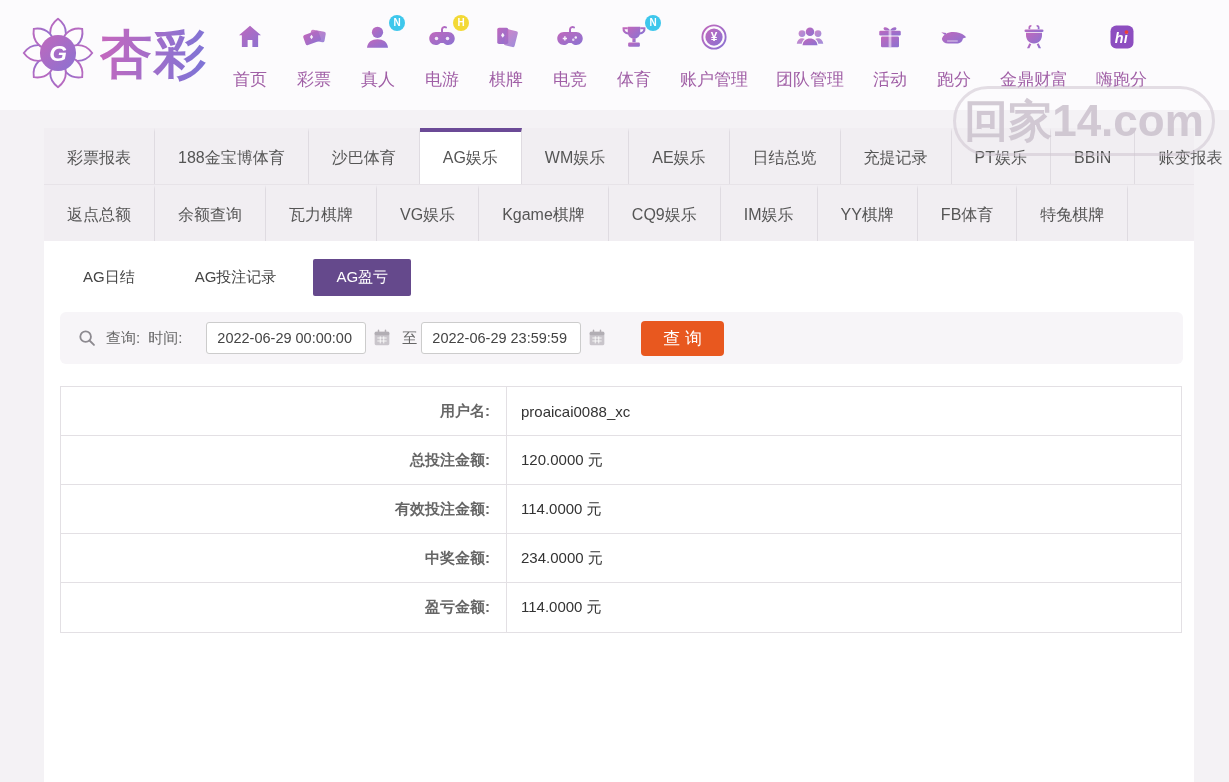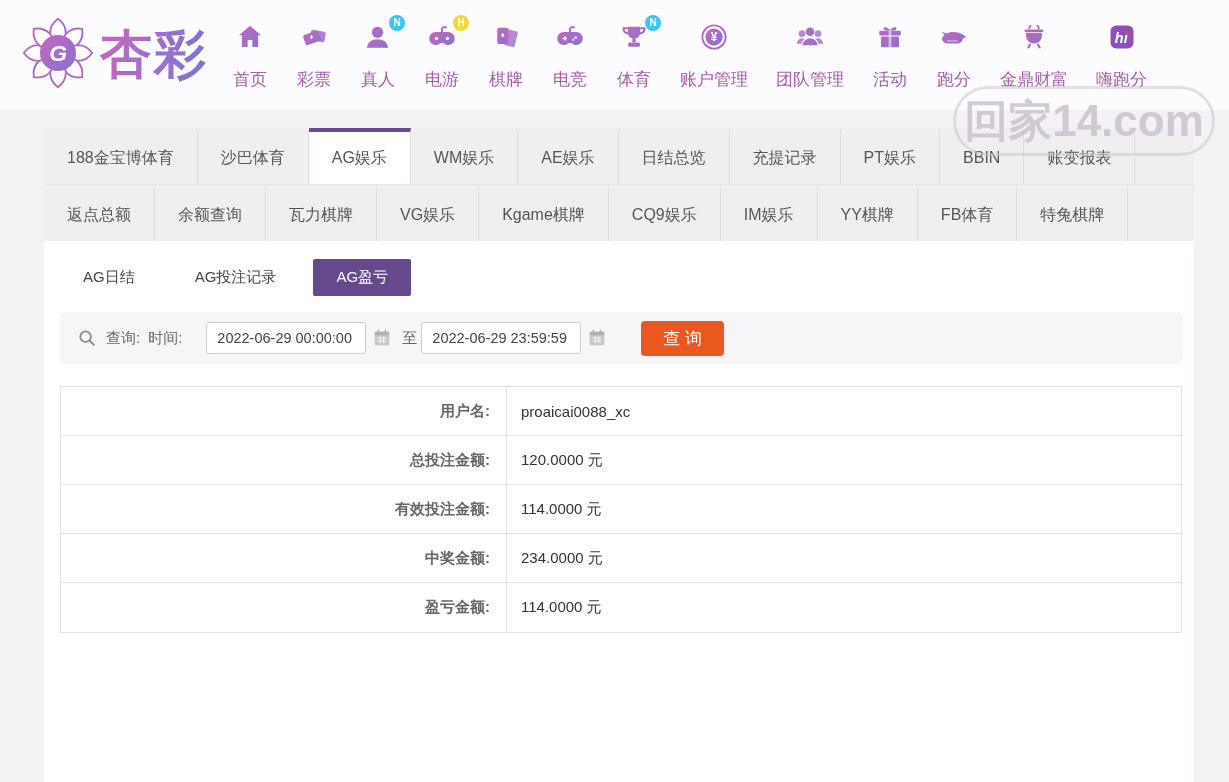--- a/index.html
+++ b/index.html
@@ -259,20 +259,21 @@
         </span>
         <span class="nav-label">嗨跑分</span>
       </div>
     </nav>
 </div>
 
 <div class="watermark">回家14.com</div>
 
 <div class="main">
   <div class="tabbar" id="tabrow1">
+      <div class="tab">彩票报表</div>
       <div class="tab">188金宝博体育</div>
       <div class="tab">沙巴体育</div>
       <div class="tab active">AG娱乐</div>
       <div class="tab">WM娱乐</div>
       <div class="tab">AE娱乐</div>
       <div class="tab">日结总览</div>
       <div class="tab">充提记录</div>
       <div class="tab">PT娱乐</div>
       <div class="tab">BBIN</div>
       <div class="tab">账变报表</div>

